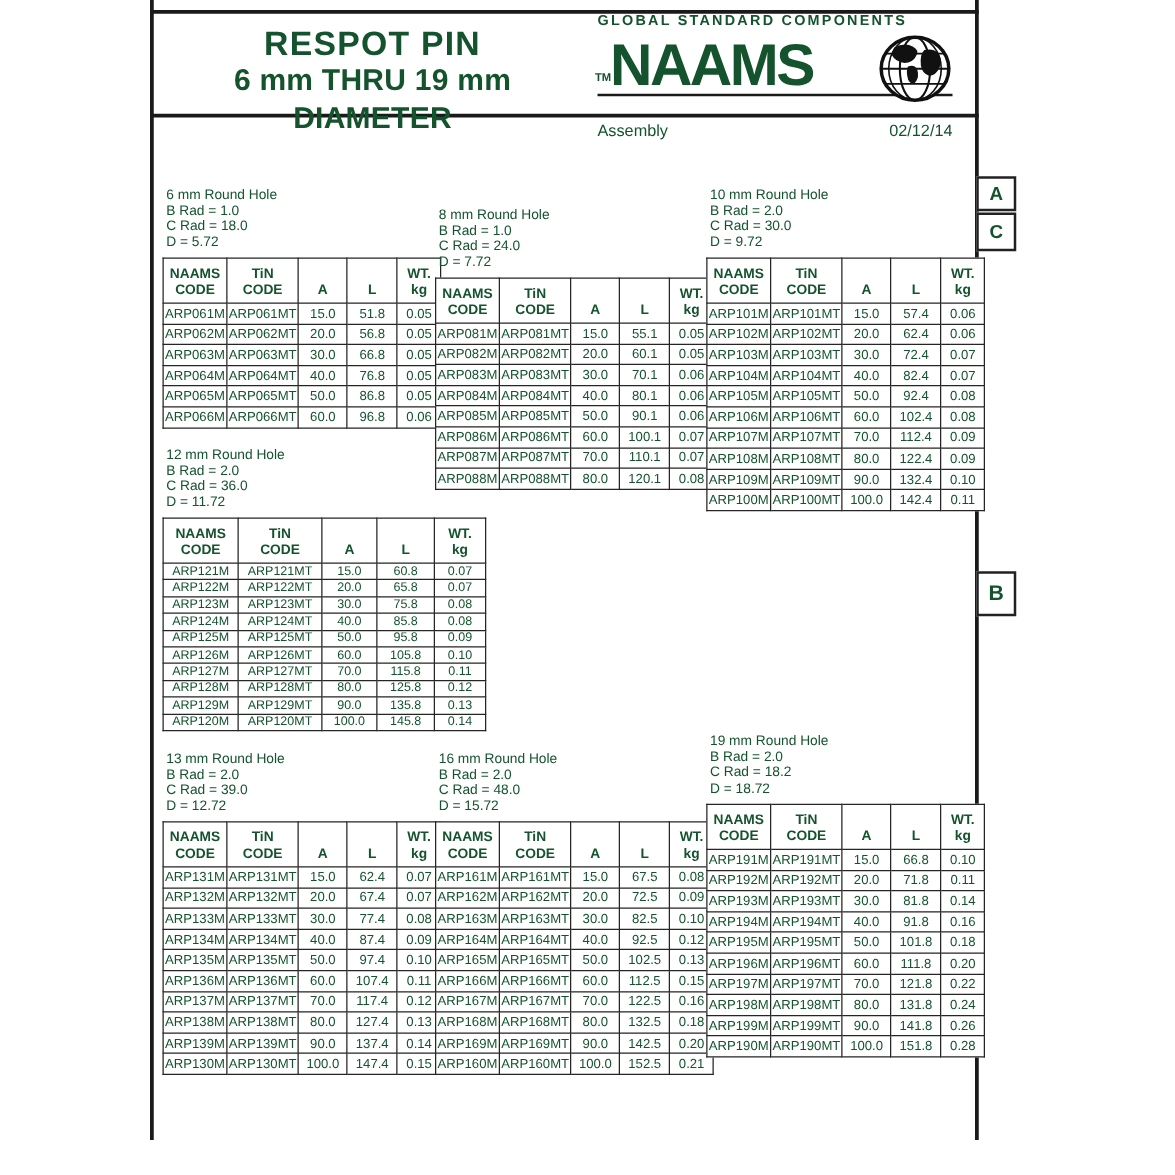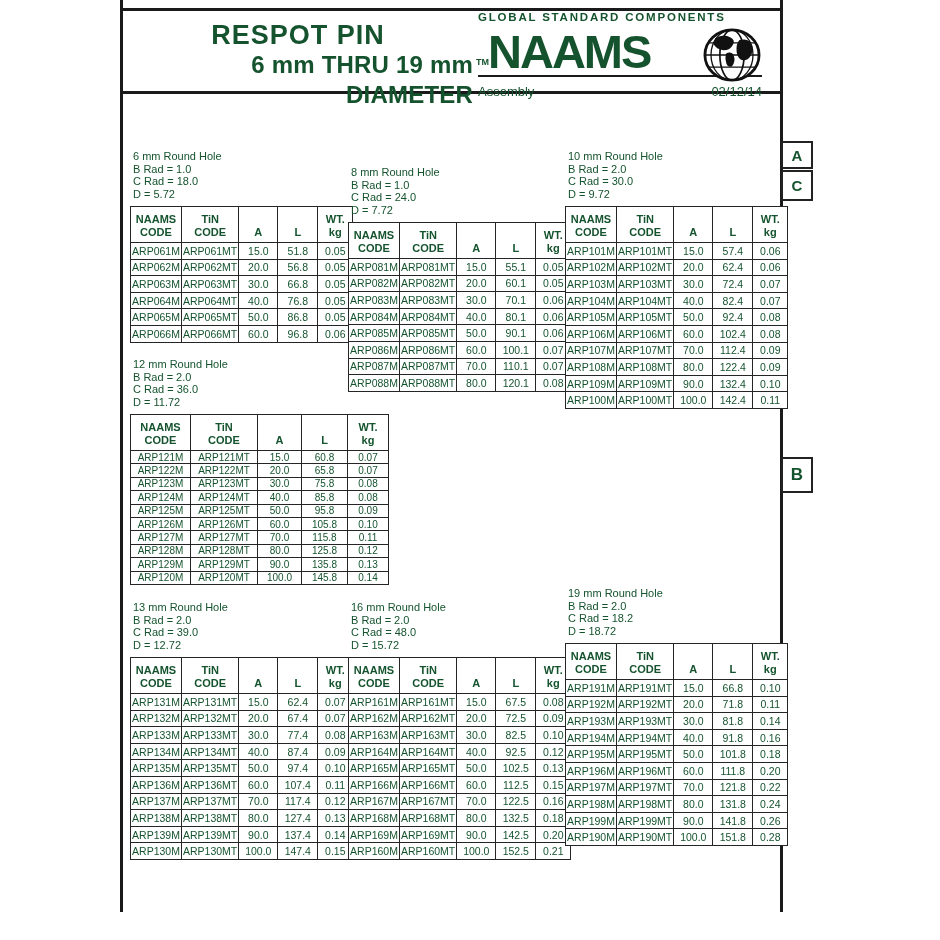--- a/index.html
+++ b/index.html
@@ -6,31 +6,31 @@
   #page{position:relative;width:940px;height:912px;background:#fff;overflow:hidden;
         font-family:Liberation Sans, sans-serif;color:#14532d;}
   
   .vrule{position:absolute;top:0;bottom:0;width:3px;background:#1a1a1a;}
   .vrule.left{left:120px;} .vrule.right{left:780px;}
   .hline{position:absolute;background:#1a1a1a;height:3px;left:120px;width:663px;}
   .hline.top{top:8px;} .hline.hdr{top:91px;} .hline.bottom{top:913px;height:2px;}
   
   .title{position:absolute;left:123px;top:20px;width:350px;text-align:center;font-weight:bold;}
   .t1{font-size:27px;letter-spacing:1px;line-height:30px;}
-  .t2{font-size:24px;letter-spacing:0.2px;line-height:30px;text-align:right;}
+  .t2{font-size:24px;letter-spacing:0.2px;line-height:30px;}
   
   .brand{position:absolute;left:478px;top:11px;width:284px;}
   .brand-top{font-size:11.5px;font-weight:bold;letter-spacing:1.8px;white-space:nowrap;}
   .brand-row{position:relative;height:48px;margin-top:1px;}
   .tm{position:absolute;left:-2px;bottom:5px;font-size:9px;font-weight:bold;}
   .naams{position:absolute;left:10px;bottom:-2px;font-size:47px;font-weight:bold;
          letter-spacing:-2px;line-height:44px;}
   .globe{position:absolute;right:0;top:3px;width:60px;height:56px;z-index:2;}
   .brand-rule{position:relative;z-index:1;margin-top:3px;border-bottom:2.5px solid #1a1a1a;width:100%;}
-  .brand-sub{display:flex;justify-content:space-between;margin-top:7px;font-size:13px;}
+  .brand-sub{display:flex;justify-content:space-between;margin-top:20px;font-size:13px;}
   
   .tg{position:absolute;}
   .g0{left:130px;top:150px;} .g1{left:348px;top:166px;} .g2{left:565px;top:150px;}
   .g3{left:130px;top:358px;}
   .g4{left:130px;top:601px;} .g5{left:348px;top:601px;} .g6{left:565px;top:587px;}
   .tinfo{font-size:11px;line-height:12.5px;padding-left:3px;margin-bottom:6px;min-height:50px;box-sizing:border-box;}
   table.dtable{border-collapse:collapse;background:#fff;}
   .dtable th{border:1.6px solid #252525;font-size:11px;font-weight:bold;height:31px;
              vertical-align:bottom;padding:0 2px 4px;line-height:1.12;text-align:center;}
   .dtable td{border:1.6px solid #252525;font-size:10.5px;text-align:center;height:15.6px;padding:0 1px;}

